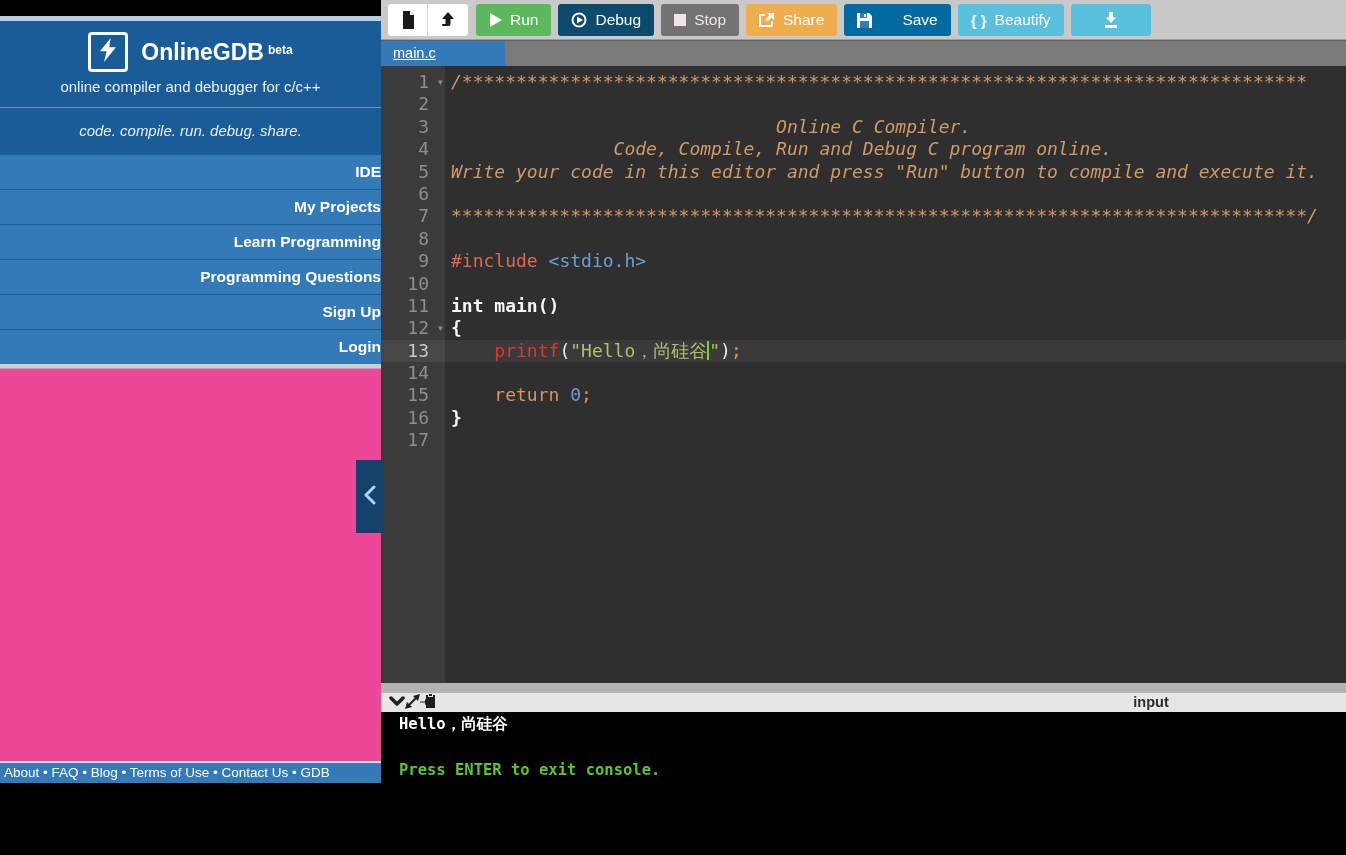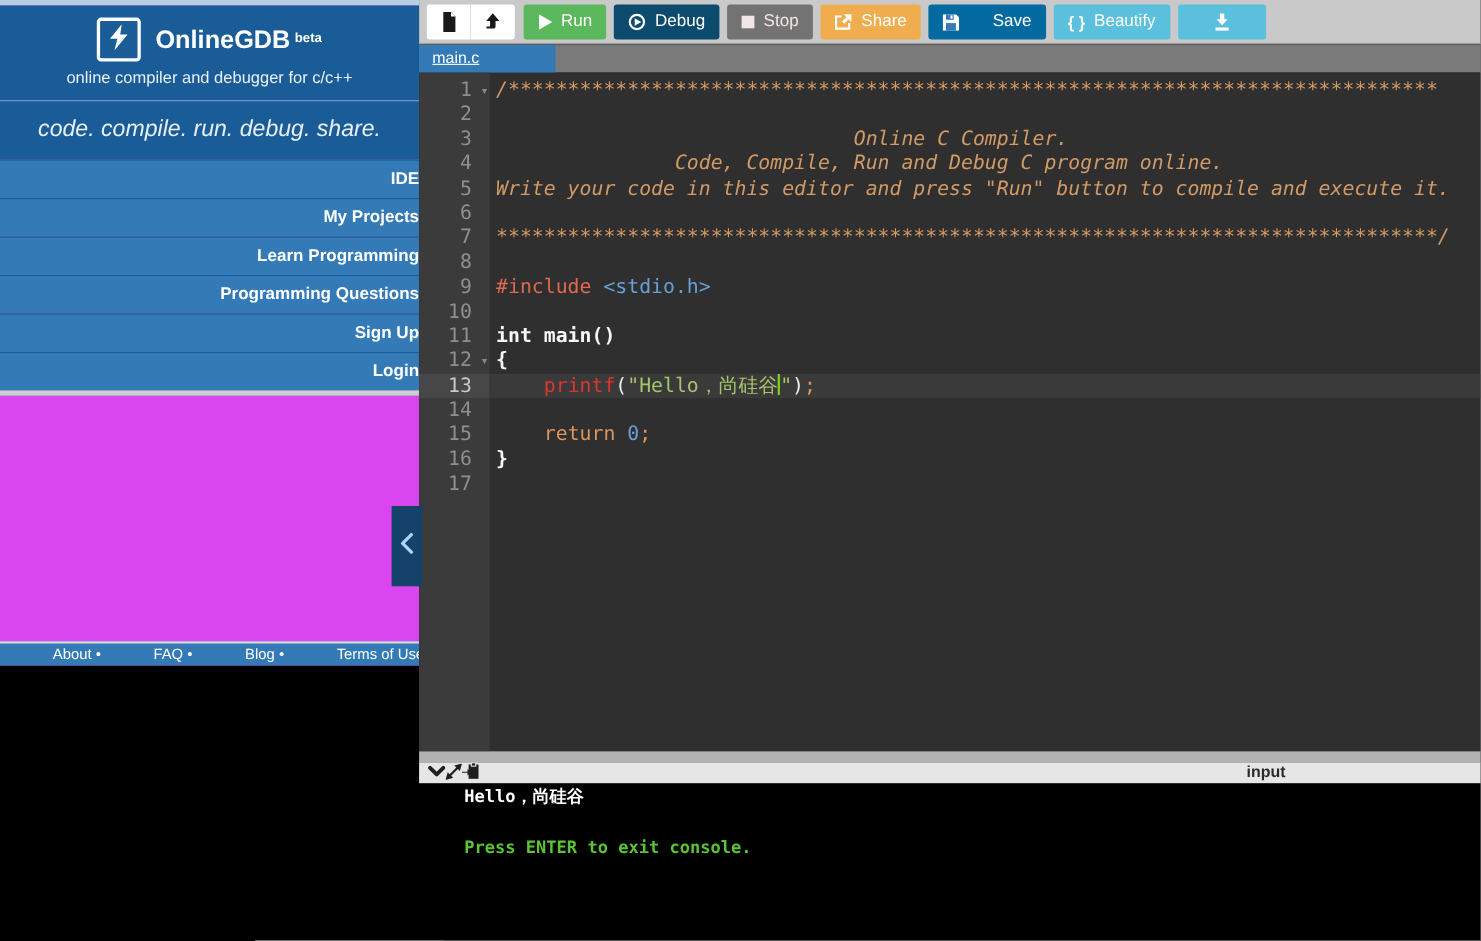--- a/index.html
+++ b/index.html
@@ -1,36 +1,36 @@
 <!DOCTYPE html>
 <html><head>
 <meta charset="utf-8">
 <style>
   * { margin:0; padding:0; box-sizing:border-box; }
   html,body { width:1346px; height:855px; overflow:hidden; font-family:"Liberation Sans", sans-serif; }
   .app { position:relative; width:1346px; height:855px; background:#000; }
 
   
-  .sidebar { position:absolute; left:0; top:0; width:381px; height:605px; background:#d946ef; }
+  .sidebar { position:absolute; left:0; top:16px; width:381px; height:767px; background:#ec4899; }
   .topstrip { height:5px; background:#b9cee3; }
   .brand { background:#1a5c97; padding:11px 0 12px 0; }
   .brand-row { display:flex; align-items:flex-start; justify-content:center; gap:13px; }
   .logo-box { width:40px; height:40px; border:3px solid #fff; border-radius:4px; display:flex; align-items:center; justify-content:center; }
   .brand-title { color:#fff; font-size:23px; font-weight:bold; line-height:40px; }
   .brand-beta { color:#fff; font-size:12px; font-weight:bold; vertical-align:super; margin-left:4px; }
   .brand-sub { color:#eaf1f8; font-size:15px; text-align:center; margin-top:6px; }
-  .tagline { border-top:1px solid rgba(255,255,255,.35); background:#1a5c97; color:#e9eff6; font-style:italic; font-size:21px; text-align:center; padding:14px 0 15px 0; }
+  .tagline { border-top:1px solid rgba(255,255,255,.35); background:#1a5c97; color:#e9eff6; font-style:italic; font-size:15px; text-align:center; padding:14px 0 15px 0; }
   .menu { }
   .menu-item { height:35px; line-height:34px; background:#337ab7; border-top:1px solid #1a5c97; text-align:right; cursor:pointer; }
   .menu-label { color:#fff; font-size:15.5px; font-weight:bold; }
   .badge { display:inline-block; background:#d9534f; color:#fff; font-size:13px; font-weight:bold; line-height:17px; padding:1px 7px 2px 7px; border-radius:3px; margin-left:7px; vertical-align:1px; }
   .menu-endcap { height:5px; background:#cfcfcf; border-bottom:1px solid #9fb3c6; }
   .collapse-handle { position:absolute; left:356px; top:460px; width:28px; height:73px; background:#15426a; display:flex; align-items:center; justify-content:center; z-index:5; cursor:pointer; }
   .side-footer { position:absolute; left:0; bottom:0; width:381px; height:22px; background:#337ab7; border-top:2px solid #d8d8d8; color:#fff; font-size:13.5px; line-height:19px; padding-left:4px; white-space:nowrap; }
-  .side-footer a { color:#fff; text-decoration:none;margin-left:44px; }
+  .side-footer a { color:#fff; text-decoration:none; }
 
   
   .main { position:absolute; left:381px; top:0; width:965px; height:661px; }
   .toolbar { height:40px; background:#c9c9c9; border-bottom:1px solid #9e9e9e; padding:4px 0 0 7px; display:flex; align-items:flex-start; }
   .tbtn { height:32px; border:none; border-radius:3px; display:inline-flex; align-items:center; gap:8px; padding:0 13px; font-family:"Liberation Sans",sans-serif; font-size:15.5px; color:#fff; cursor:pointer; margin-right:7px; }
   .tbtn svg { display:block; }
   .icon-btn { width:40px; padding:0; justify-content:center; background:#fff; margin-right:0; border-radius:0; }
   .icon-btn.first { border-radius:3px 0 0 3px; border-right:1px solid #d9d9d9; }
   .icon-btn.last { border-radius:0 3px 3px 0; margin-right:8px; }
   .btn-run { background:#5cb85c; }
@@ -64,21 +64,21 @@
   .tok-keyword { color:#de935f; }
   .tok-number { color:#6a9fd8; }
   .tok-semi { color:#de935f; }
   .tok-cursor { display:inline-block; width:0; border-left:2px solid #7bd41f; height:19px; vertical-align:-3px; }
 
   
   .splitter { height:10px; background:#b2b2b2; cursor:row-resize; }
   .console-bar { height:19px; background:#e6e6e6; position:relative; display:flex; align-items:center; padding-left:8px; }
   .cbar-btn { background:none; border:none; cursor:pointer; height:17px; display:flex; align-items:center; }
   .input-label { position:absolute; left:735px; top:0; width:70px; text-align:center; font-size:14.5px; font-weight:bold; color:#2b2b2b; line-height:19px; }
-  .console { height:143px; background:#000; color:#fff; font-family:"DejaVu Sans Mono", monospace; font-weight:bold; font-size:15.5px; line-height:23px; padding:1px 18px; overflow:hidden; cursor:text;margin-left:23px; }
+  .console { height:143px; background:#000; color:#fff; font-family:"DejaVu Sans Mono", monospace; font-weight:bold; font-size:15.5px; line-height:23px; padding:1px 18px; overflow:hidden; cursor:text; }
   .cline.green { color:#5cc431; }
   .cline.white { color:#ffffff; }
 </style>
 </head>
 <body>
 
 <div class="app">
 
   <aside class="sidebar">
     <div class="topstrip"></div>

